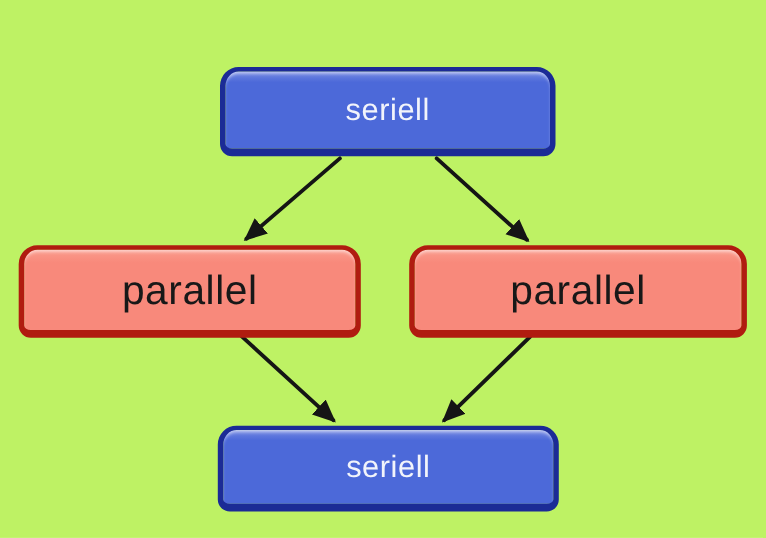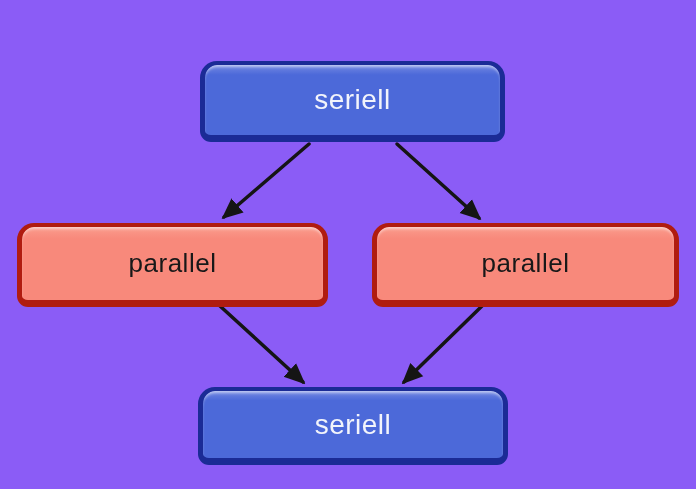--- a/index.html
+++ b/index.html
@@ -5,21 +5,21 @@
   html, body {
     margin: 0;
     padding: 0;
     background: #ffffff;
     font-family: "Liberation Sans", sans-serif;
   }
   .canvas {
     position: relative;
     width: 696px;
     height: 489px;
-    background: #8b5cf6;
+    background: #bef264;
     overflow: hidden;
   }
   .node {
     position: absolute;
     display: flex;
     align-items: center;
     justify-content: center;
     box-sizing: border-box;
     border-style: solid;
     border-width: 4px 5px 7px 5px;
@@ -30,21 +30,21 @@
     background: linear-gradient(180deg, #7388e2 0%, #4c69d9 14%, #4c69d9 100%);
     border-color: #1b2b96;
     color: #f2f4fb;
     font-size: 28px;
     letter-spacing: 0.5px;
   }
   .node.parallel {
     background: linear-gradient(180deg, #fa9c8d 0%, #f8897b 16%, #f8897b 100%);
     border-color: #b01c10;
     color: #181818;
-    font-size: 26px;
+    font-size: 37px;
     letter-spacing: 0.5px;
   }
   #node-top    { left: 200px; top:  61px; width: 305px; height: 81px; }
   #node-left   { left:  17px; top: 223px; width: 311px; height: 84px; }
   #node-right  { left: 372px; top: 223px; width: 307px; height: 84px; }
   #node-bottom { left: 198px; top: 387px; width: 310px; height: 78px; }
   .edges-layer {
     position: absolute;
     left: 0; top: 0;
     width: 696px;

